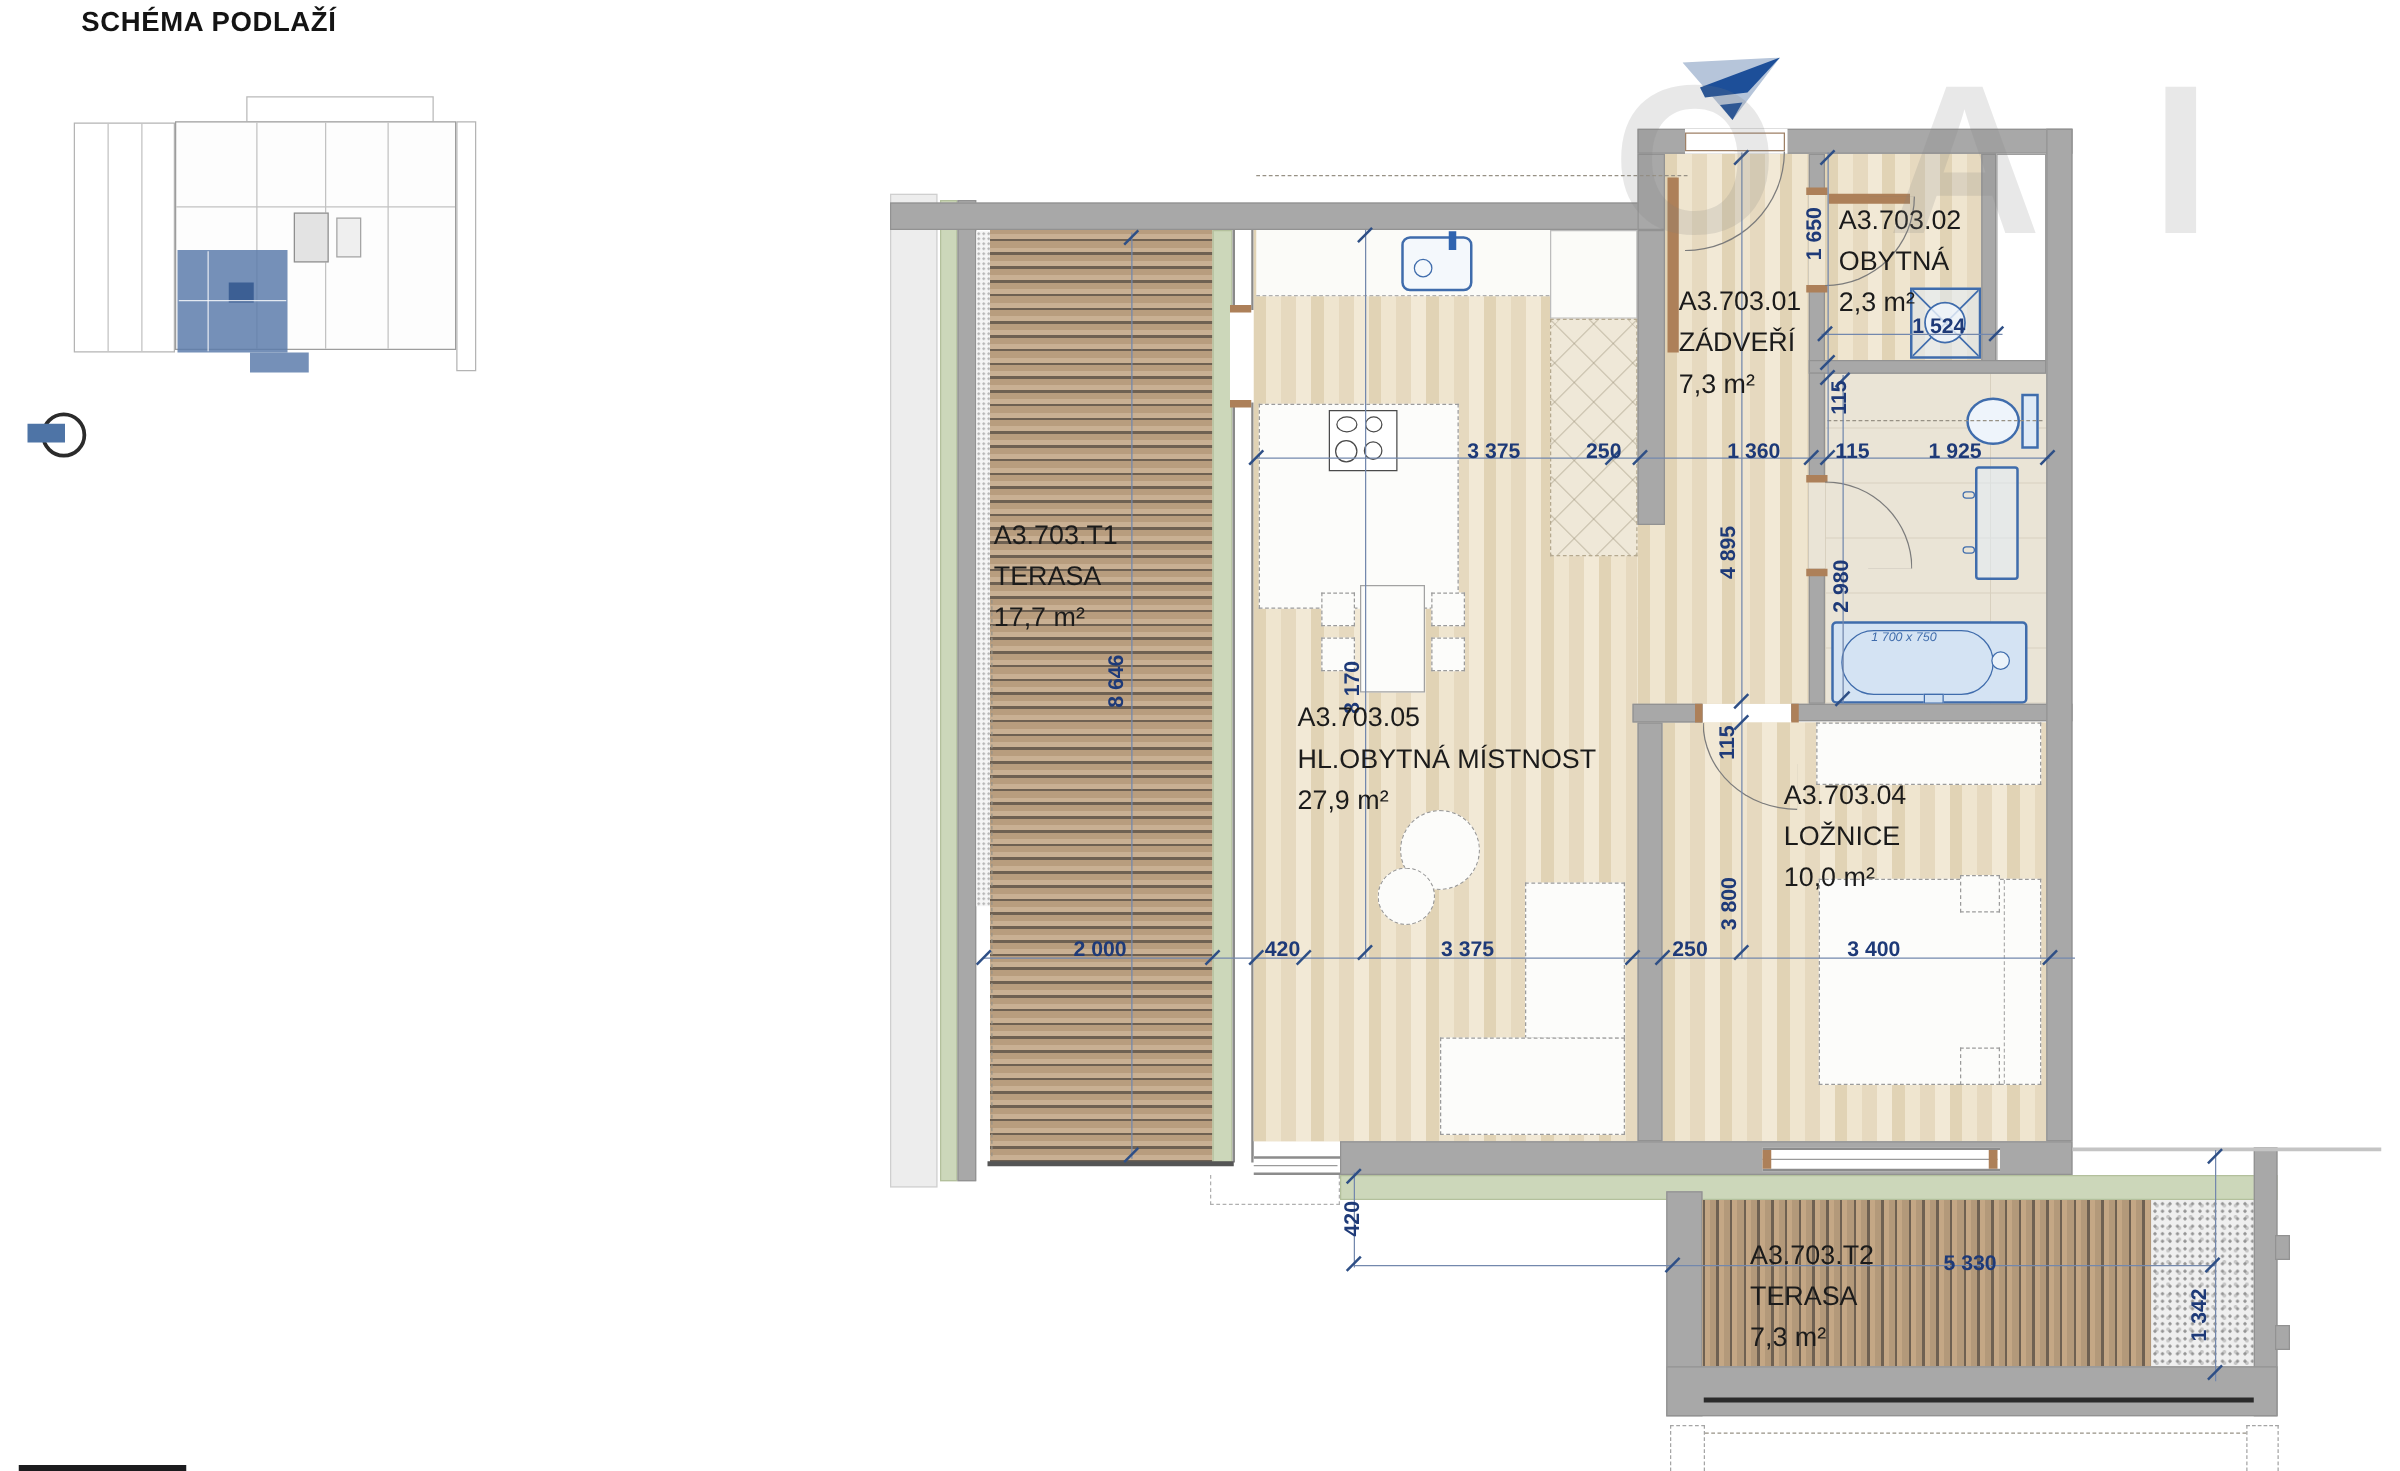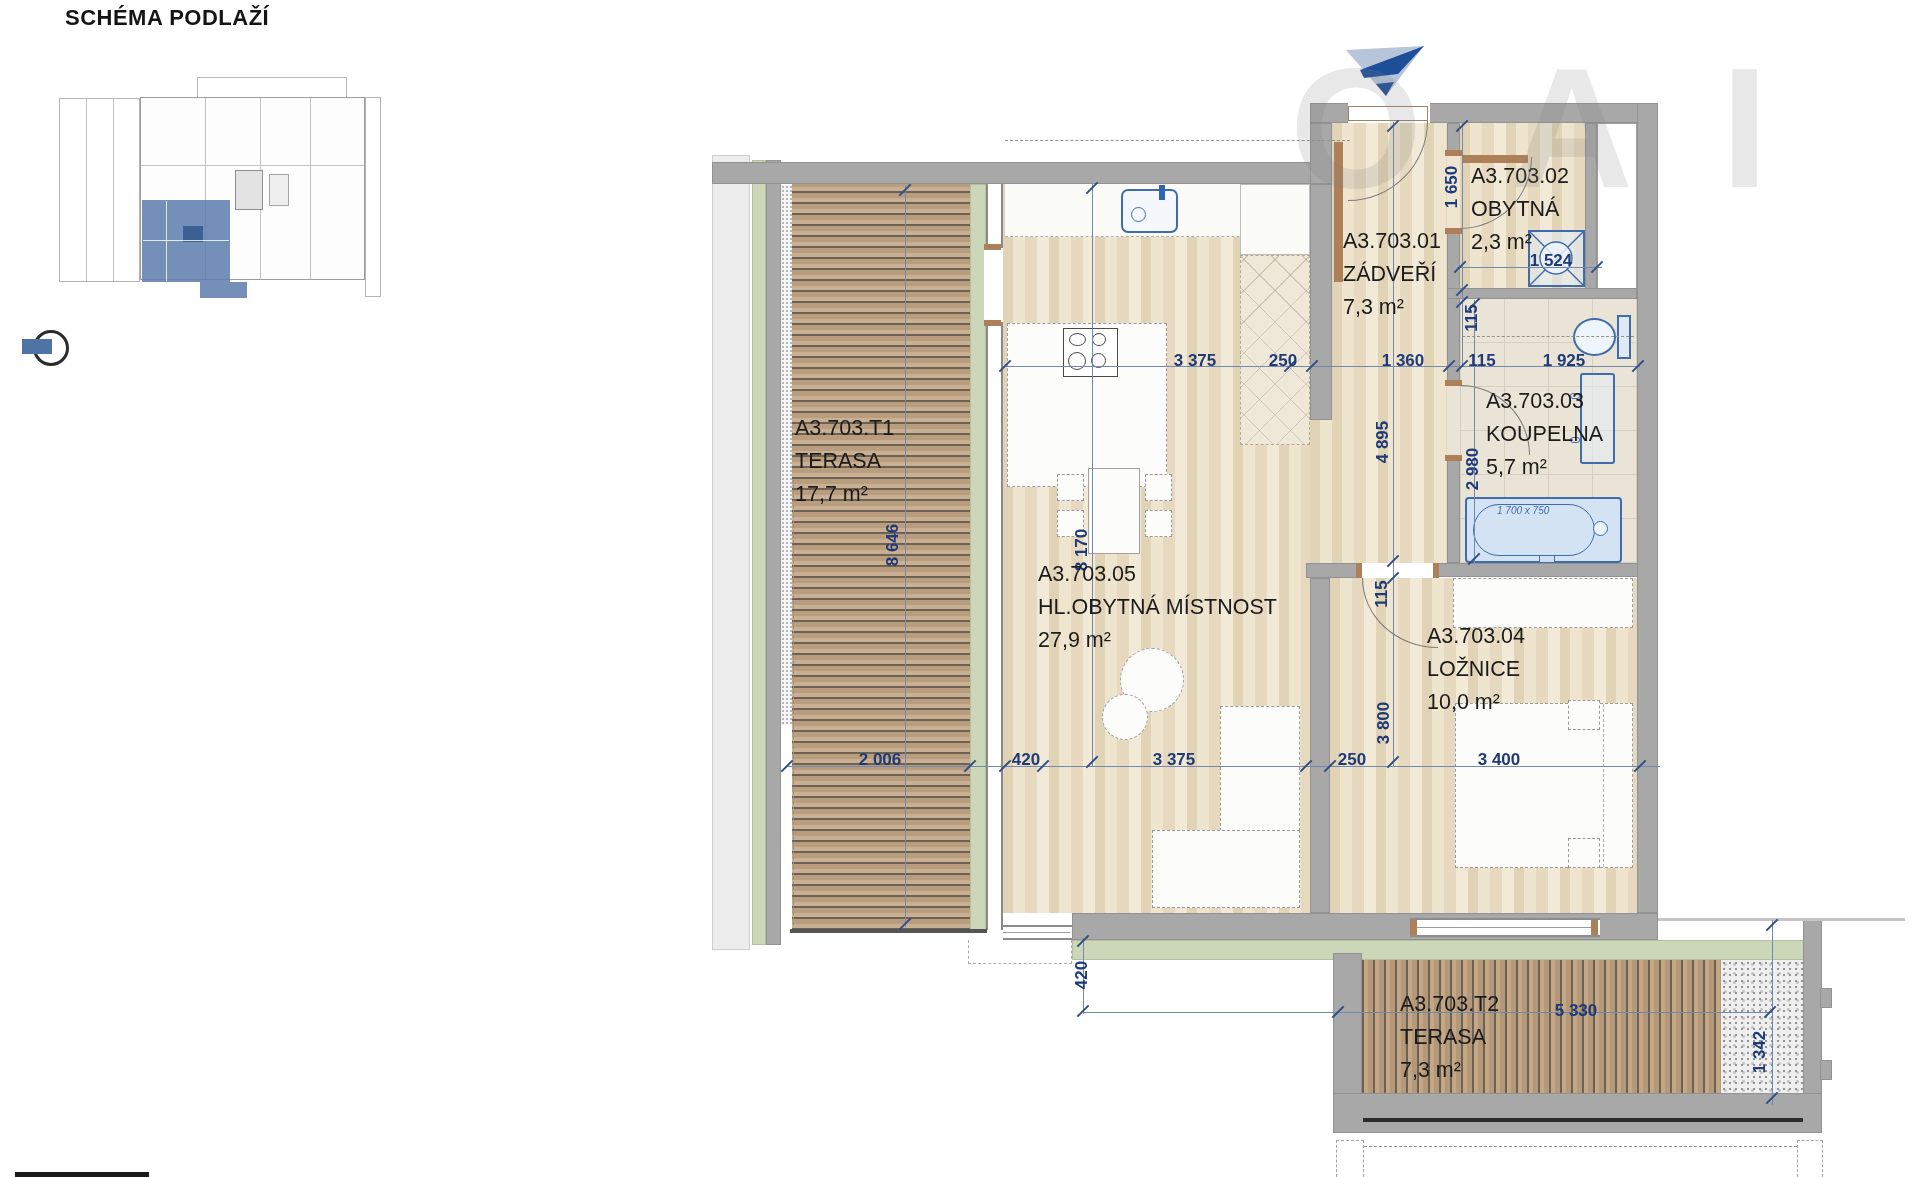--- a/index.html
+++ b/index.html
@@ -262,21 +262,21 @@
   <div class="dl" style="left:1772px;top:920px;width:1px;height:185px;"></div>
   <div class="tk" style="left:1772px;top:925px;"></div>
     <div class="tk" style="left:1772px;top:1098px;"></div>
   <div class="cl" style="left:1005px;top:140px;width:345px;"></div>
 
   <span class="dim" style="left:1195px;top:361px;">3 375</span>
   <span class="dim" style="left:1283px;top:361px;">250</span>
   <span class="dim" style="left:1403px;top:361px;">1 360</span>
   <span class="dim" style="left:1482px;top:361px;">115</span>
   <span class="dim" style="left:1564px;top:361px;">1 925</span>
-  <span class="dim" style="left:880px;top:760px;">2 006</span>
+  <span class="dim" style="left:880px;top:760px;">2 000</span>
   <span class="dim" style="left:1026px;top:760px;">420</span>
   <span class="dim" style="left:1174px;top:760px;">3 375</span>
   <span class="dim" style="left:1352px;top:760px;">250</span>
   <span class="dim" style="left:1499px;top:760px;">3 400</span>
   <span class="dim v" style="left:893px;top:545px;">8 646</span>
   <span class="dim v" style="left:1082px;top:550px;">8 170</span>
   <span class="dim v" style="left:1452px;top:187px;">1 650</span>
   <span class="dim v" style="left:1472px;top:318px;">115</span>
   <span class="dim v" style="left:1473px;top:469px;">2 980</span>
   <span class="dim v" style="left:1383px;top:442px;">4 895</span>
@@ -295,25 +295,20 @@
   <div class="rl" style="left:1343px;top:225px;">
     <div>A3.703.01</div>
     <div>ZÁDVEŘÍ</div>
     <div>7,3 m²</div>
   </div>
   <div class="rl" style="left:1471px;top:160px;">
     <div>A3.703.02</div>
     <div>OBYTNÁ</div>
     <div>2,3 m²</div>
   </div>
-  <div class="rl" style="left:1486px;top:385px;">
-    <div>A3.703.03</div>
-    <div>KOUPELNA</div>
-    <div>5,7 m²</div>
-  </div>
   <div class="rl" style="left:1427px;top:620px;">
     <div>A3.703.04</div>
     <div>LOŽNICE</div>
     <div>10,0 m²</div>
   </div>
   <div class="rl" style="left:1038px;top:558px;">
     <div>A3.703.05</div>
     <div>HL.OBYTNÁ MÍSTNOST</div>
     <div>27,9 m²</div>
   </div>

